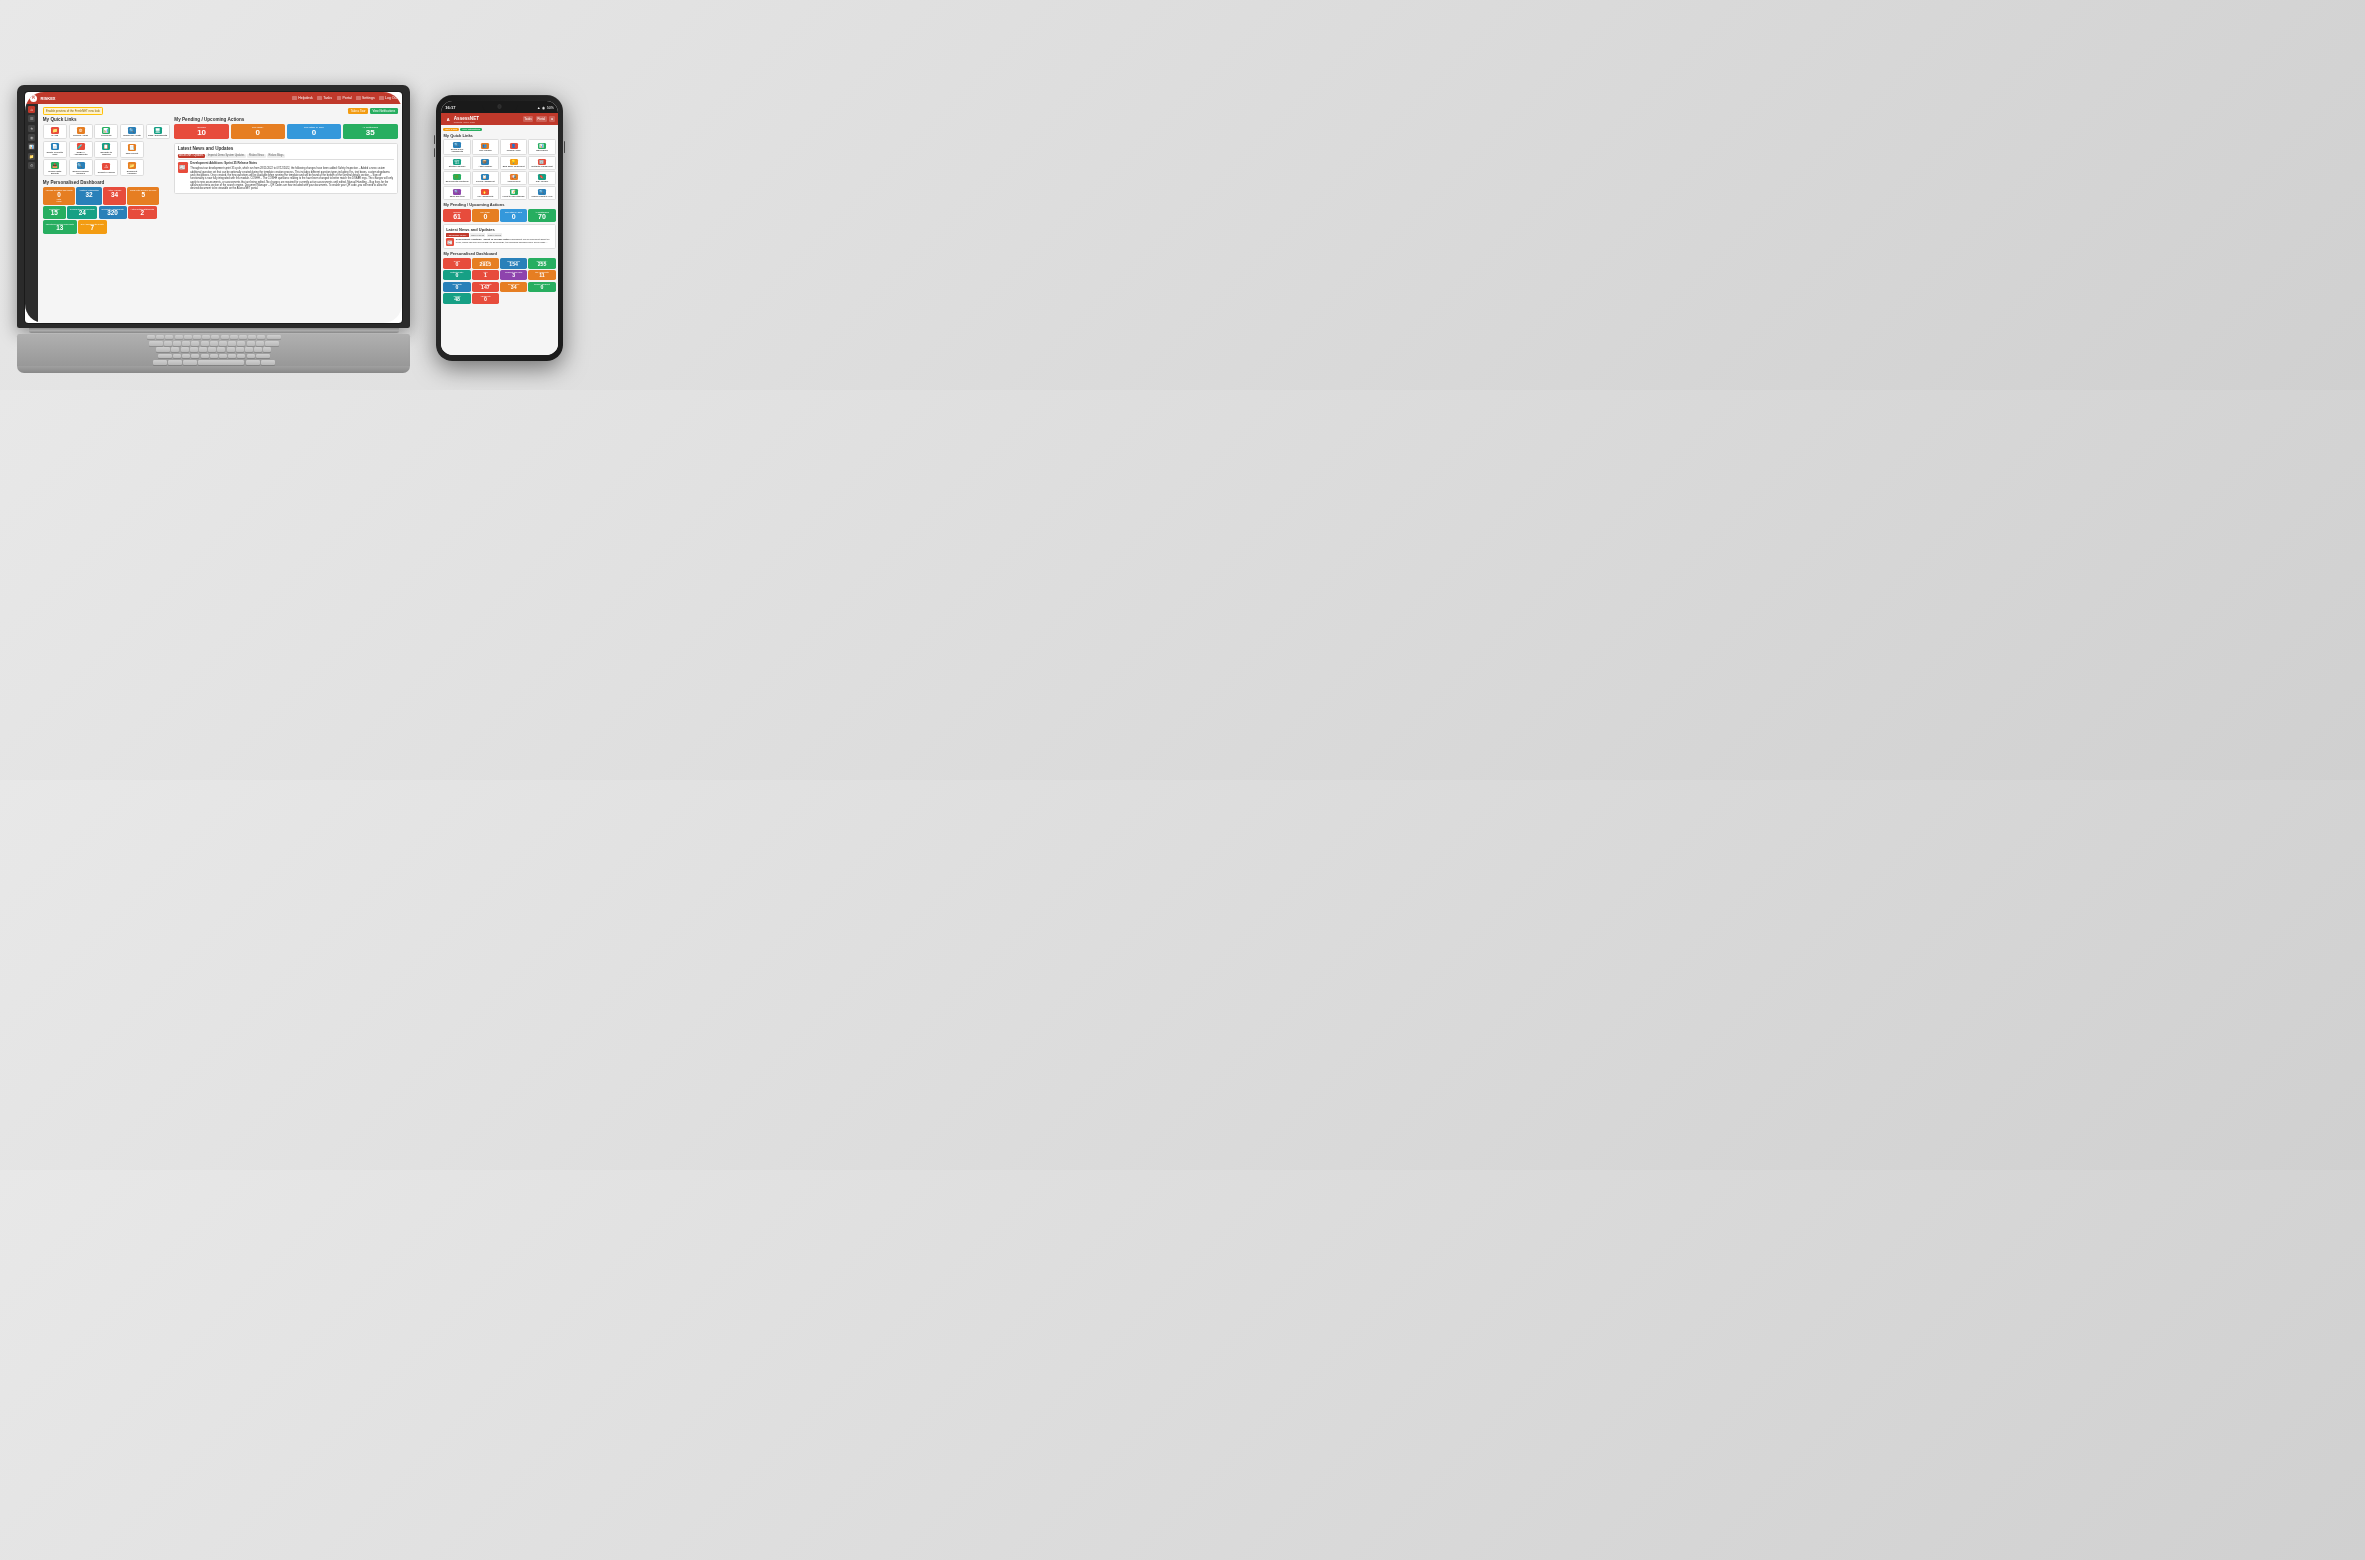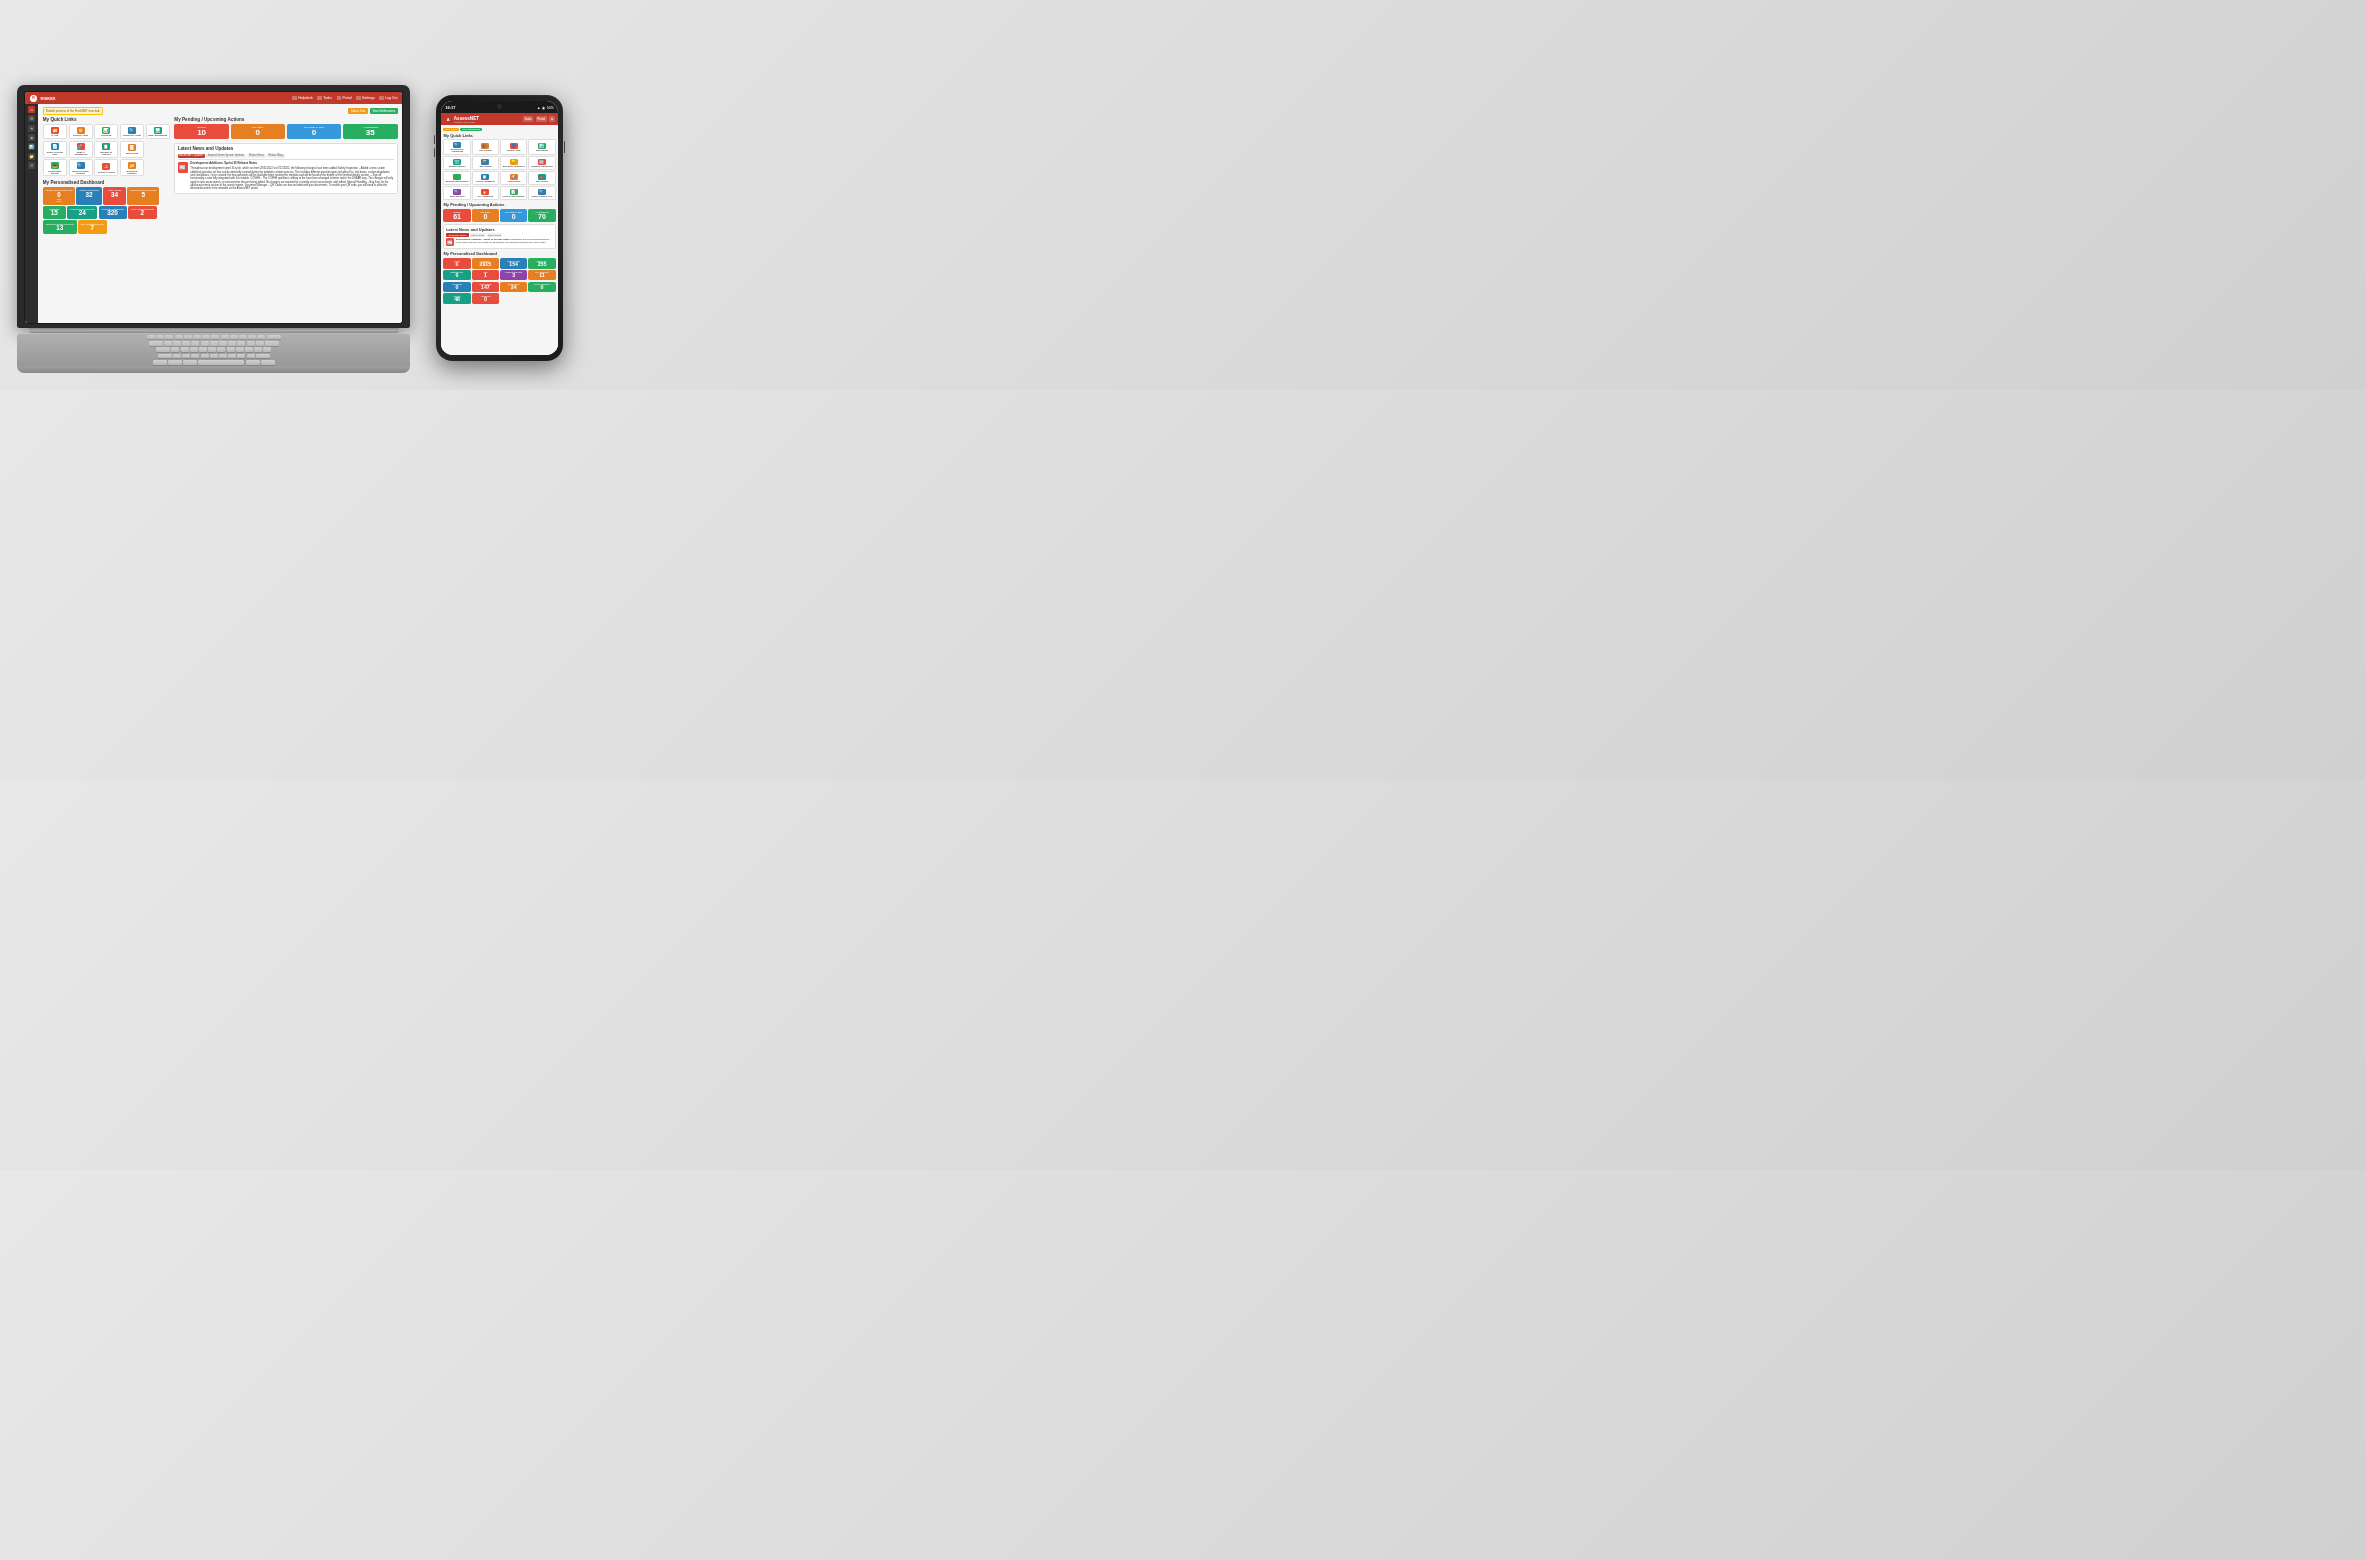--- a/index.html
+++ b/index.html
@@ -733,21 +733,21 @@
 </head>
 <body>
 
 <div class="scene">
 
   <div class="laptop">
     <div class="laptop-screen-outer">
       <div class="laptop-screen-bezel">
         <div class="laptop-screen">
 
-          <div class="app-screen" style="position:relative;">
+          <div class="app-screen" style="position:relative;border-radius:19px;">
 
             <div class="app-navbar">
               <div class="logo-icon">R</div>
               <span class="app-logo">RISKEX</span>
               <div class="app-nav-items">
                 <div class="app-nav-item"><span class="app-nav-icon"></span> Helpdesk</div>
                 <div class="app-nav-item"><span class="app-nav-icon"></span> Tasks</div>
                 <div class="app-nav-item"><span class="app-nav-icon"></span> Portal</div>
                 <div class="app-nav-item"><span class="app-nav-icon"></span> Settings</div>
                 <div class="app-nav-item"><span class="app-nav-icon"></span> Log Out</div>

